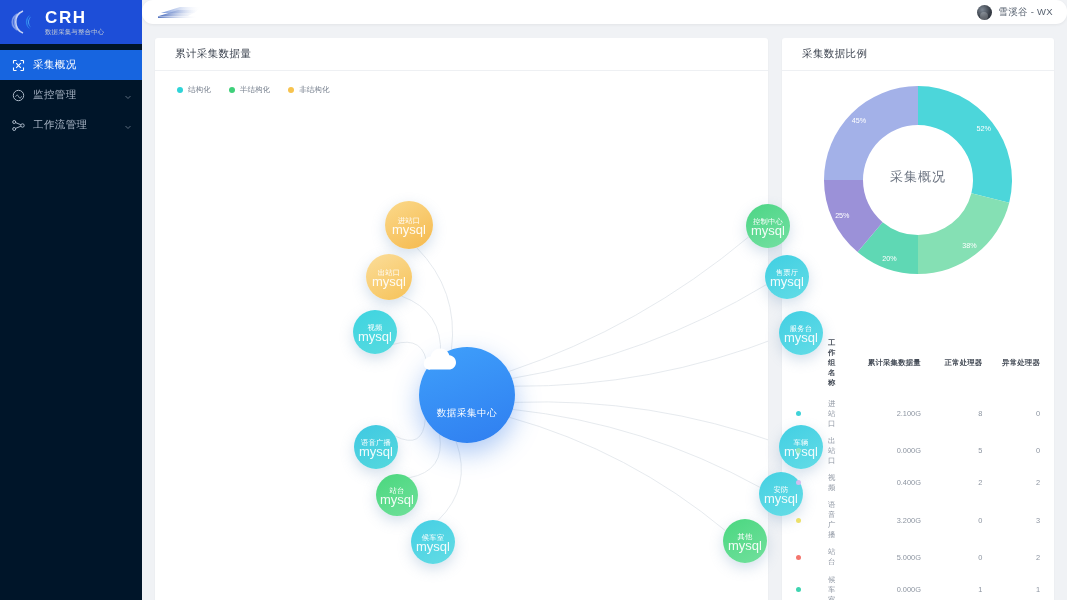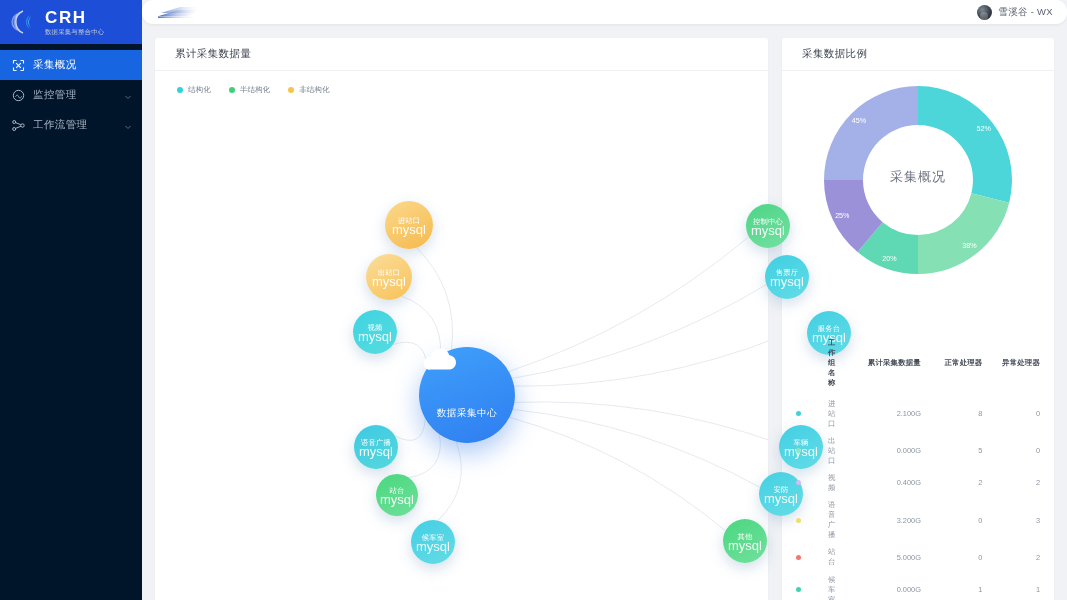--- a/index.html
+++ b/index.html
@@ -309,21 +309,21 @@
                 <span class="n2">mysql</span>
               </div>
               <div class="node" style="height: 44px; width: 44px; left: 591px; top: 133px; background: linear-gradient(150deg, rgb(76, 213, 133) 0%, rgb(116, 224, 162) 100%);">
                 <span class="n1">控制中心</span>
                 <span class="n2">mysql</span>
               </div>
               <div class="node" style="height: 44px; width: 44px; left: 610px; top: 184px; background: linear-gradient(150deg, rgb(64, 207, 226) 0%, rgb(98, 220, 230) 100%);">
                 <span class="n1">售票厅</span>
                 <span class="n2">mysql</span>
               </div>
-              <div class="node" style="height: 44px; width: 44px; left: 652px; top: 240px; background: linear-gradient(150deg, rgb(66, 207, 227) 0%, rgb(99, 220, 230) 100%);">
+              <div class="node" style="height: 44px; width: 44px; left: 624px; top: 240px; background: linear-gradient(150deg, rgb(66, 207, 227) 0%, rgb(99, 220, 230) 100%);">
                 <span class="n1">服务台</span>
                 <span class="n2">mysql</span>
               </div>
               <div class="node" style="height: 44px; width: 44px; left: 624px; top: 354px; background: linear-gradient(150deg, rgb(66, 207, 227) 0%, rgb(99, 220, 230) 100%);">
                 <span class="n1">车辆</span>
                 <span class="n2">mysql</span>
               </div>
               <div class="node" style="height: 44px; width: 44px; left: 604px; top: 401px; background: linear-gradient(150deg, rgb(69, 208, 226) 0%, rgb(102, 221, 230) 100%);">
                 <span class="n1">安防</span>
                 <span class="n2">mysql</span>

